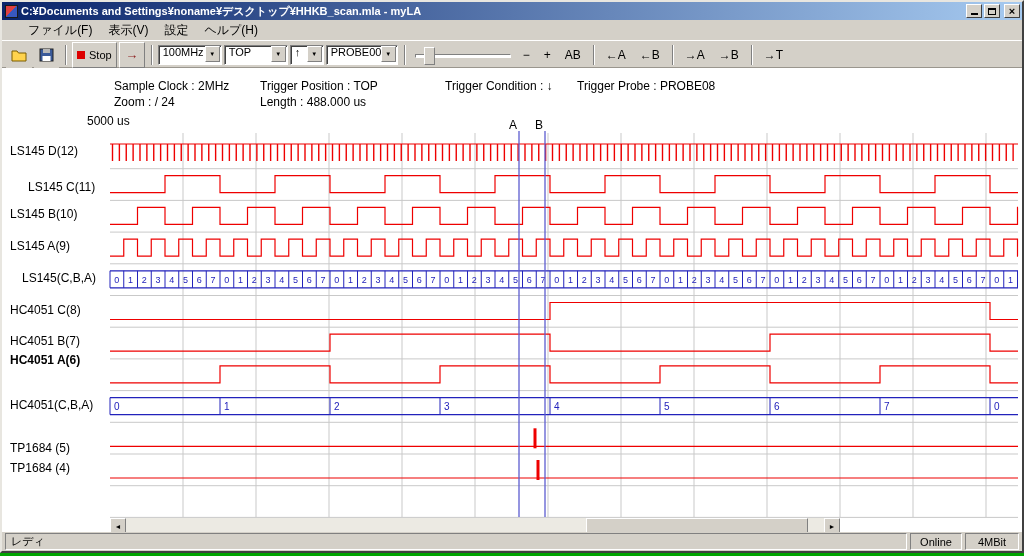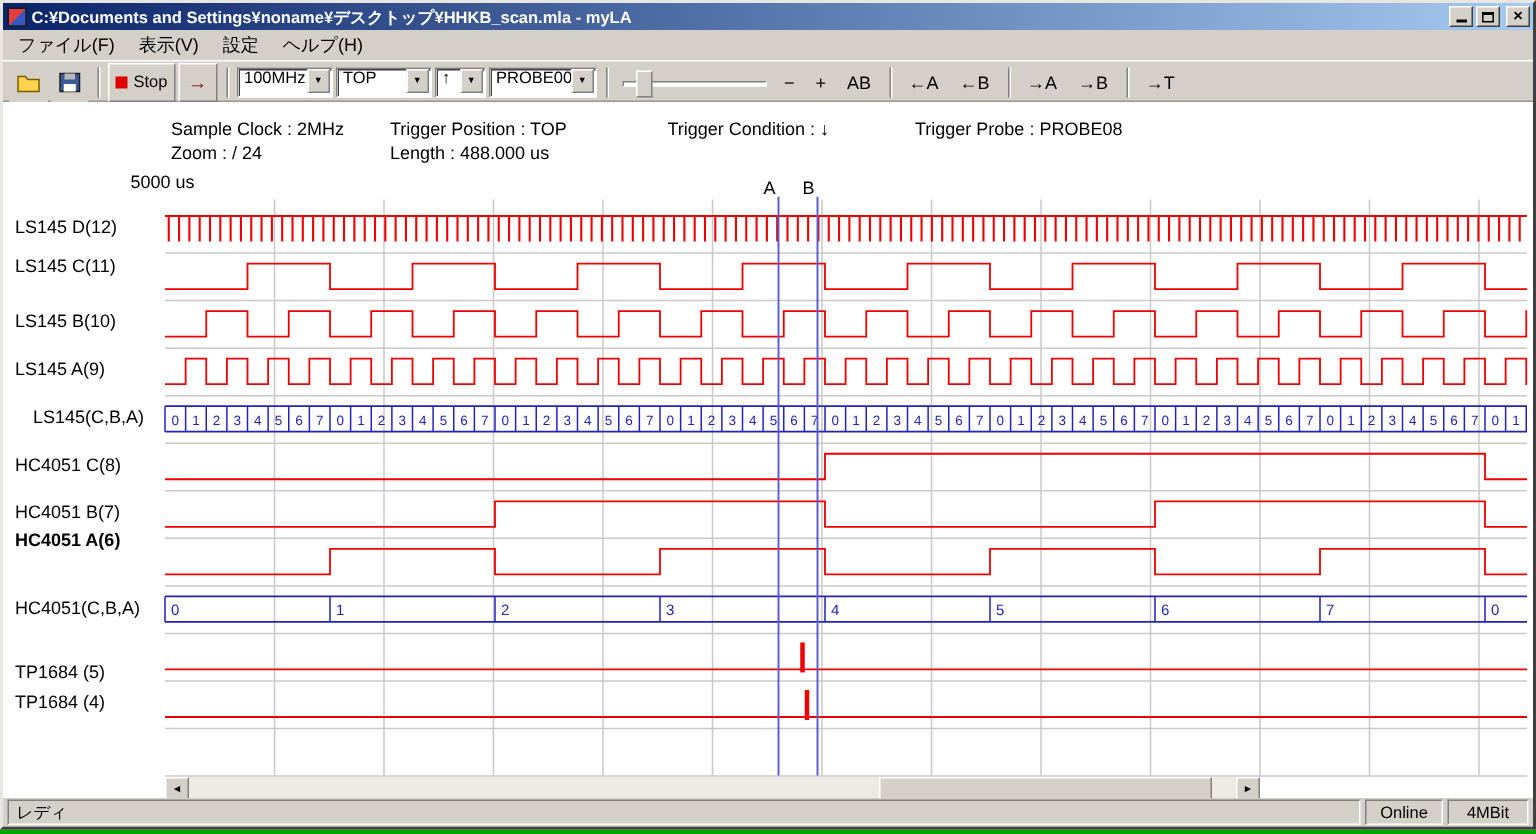--- a/index.html
+++ b/index.html
@@ -13,21 +13,21 @@
             align-items:center;padding:0 2px;flex:0 0 auto}
   .app-icon{width:13px;height:13px;margin:0 3px 0 1px;border:1px solid #1a1a1a;box-sizing:border-box;
             background:linear-gradient(135deg,#e04040 0 50%,#3858c0 50% 100%)}
   .title-text{flex:1;color:#fff;font-size:11px;font-weight:bold;white-space:nowrap;overflow:hidden}
   .tb-btn{width:16px;height:14px;background:#d4d0c8;border:1px solid;border-color:#fff #404040 #404040 #fff;
           display:flex;align-items:center;justify-content:center;margin-left:2px;box-sizing:border-box;padding:0}
   .glyph-min{width:7px;height:2px;background:#000;align-self:flex-end;margin-bottom:2px}
   .glyph-max{width:8px;height:7px;border:1px solid #000;border-top-width:2px;box-sizing:border-box}
   .glyph-close{font-size:11px;font-weight:bold;line-height:10px;color:#000}
   
-  .menubar{height:20px;display:flex;align-items:center;padding-left:2px;flex:0 0 auto;font-size:12px}
+  .menubar{height:20px;display:flex;align-items:center;padding-left:18px;flex:0 0 auto;font-size:12px}
   .menu-item{padding:2px 8px;color:#000}
   
   .toolbar{height:27px;display:flex;align-items:center;padding:0 4px;gap:2px;flex:0 0 auto;
            border-top:1px solid #fff;box-shadow:inset 0 -1px 0 #9a968e}
   .tbtn{height:22px;display:flex;align-items:center;justify-content:center;background:#d4d0c8;
         border:1px solid transparent;font-size:12px;color:#000;padding:12px 4px;box-sizing:border-box}
   .raised{border-color:#fff #808080 #808080 #fff}
   .tsep{width:1px;height:20px;background:#808080;box-shadow:1px 0 0 #fff;margin:0 4px}
   .stopsq{width:8px;height:8px;background:#dd0000;margin-right:4px;display:inline-block}
   .stop-label{font-size:11px}
@@ -146,21 +146,21 @@
     <button class="tbtn flat">→A</button>
     <button class="tbtn flat">→B</button>
     <div class="tsep"></div>
     <button class="tbtn flat">→T</button>
   </div>
 
   <div class="content">
     <div class="info-text" style="left:112px;top:11px">Sample Clock : 2MHz</div>
     <div class="info-text" style="left:258px;top:11px">Trigger Position : TOP</div>
     <div class="info-text" style="left:443px;top:11px">Trigger Condition : ↓</div>
-    <div class="info-text" style="left:608px;top:11px">Trigger Probe : PROBE08</div>
+    <div class="info-text" style="left:575px;top:11px">Trigger Probe : PROBE08</div>
     <div class="info-text" style="left:112px;top:27px">Zoom : /  24</div>
     <div class="info-text" style="left:258px;top:27px">Length : 488.000 us</div>
     <div class="info-text" style="left:85px;top:46px">5000 us</div>
 
     <div class="cursor-label" style="left: 505px;">A</div>
     <div class="cursor-label" style="left: 531px;">B</div>
 
     <svg id="wave-svg" width="1024" height="388">
         <line x1="181" y1="2" x2="181" y2="386" stroke="#c9c9c9" stroke-width="1"></line>
         <line x1="254" y1="2" x2="254" y2="386" stroke="#c9c9c9" stroke-width="1"></line>
@@ -482,21 +482,21 @@
         <text x="992" y="279.1" fill="#2222bb" font-size="10" text-anchor="start">0</text>
         <line x1="108" y1="315.3" x2="1016" y2="315.3" stroke="#ee0000" stroke-width="1.2"></line>
         <line x1="533" y1="297.3" x2="533" y2="317.3" stroke="#ee0000" stroke-width="3"></line>
         <line x1="108" y1="347" x2="1016" y2="347" stroke="#ee0000" stroke-width="1.2"></line>
         <line x1="536" y1="329" x2="536" y2="349" stroke="#ee0000" stroke-width="3"></line>
         <line x1="517" y1="0" x2="517" y2="386" stroke="#5c5ccf" stroke-width="1.3"></line>
         <line x1="543" y1="0" x2="543" y2="386" stroke="#5c5ccf" stroke-width="1.3"></line>
       </svg>
     <div id="channel-labels">
         <div class="ch-label" style="top: 76px;">LS145 D(12)</div>
-        <div class="ch-label" style="top: 102px;">LS145 C(11)</div>
+        <div class="ch-label" style="top: 112px; margin-left: 18px;">LS145 C(11)</div>
         <div class="ch-label" style="top: 139.4px;">LS145 B(10)</div>
         <div class="ch-label" style="top: 171.1px;">LS145 A(9)</div>
         <div class="ch-label" style="top: 202.8px; margin-left: 12px;">LS145(C,B,A)</div>
         <div class="ch-label" style="top: 234.5px;">HC4051 C(8)</div>
         <div class="ch-label" style="top: 266.2px;">HC4051 B(7)</div>
         <div class="ch-label" style="top: 285px; font-weight: bold;">HC4051 A(6)</div>
         <div class="ch-label" style="top: 329.6px;">HC4051(C,B,A)</div>
         <div class="ch-label" style="top: 361.3px; margin-top: 12px;">TP1684 (5)</div>
         <div class="ch-label" style="top: 393px;">TP1684 (4)</div>
       </div>

